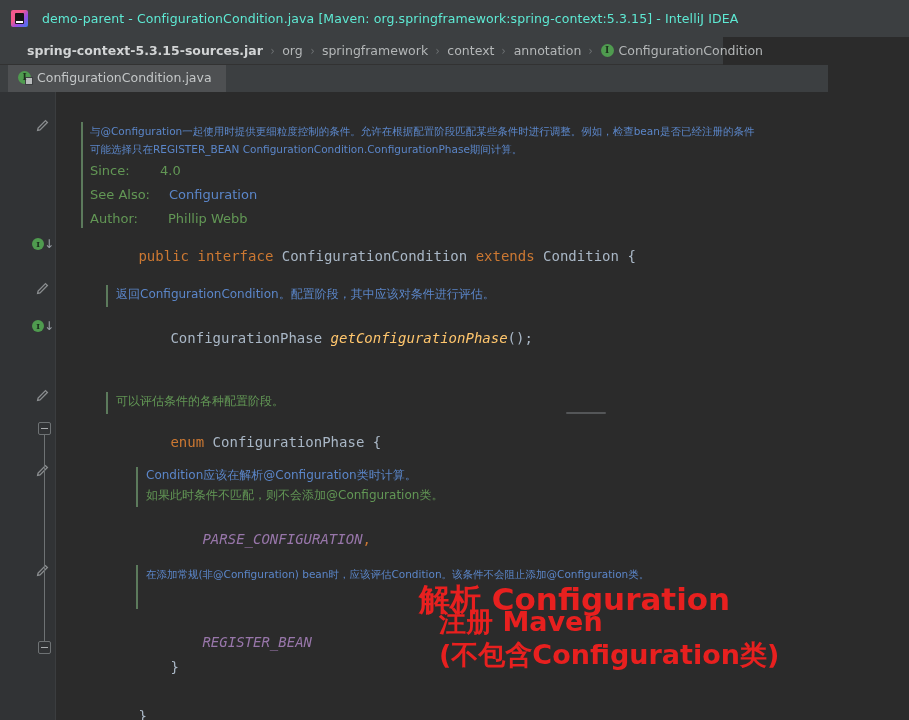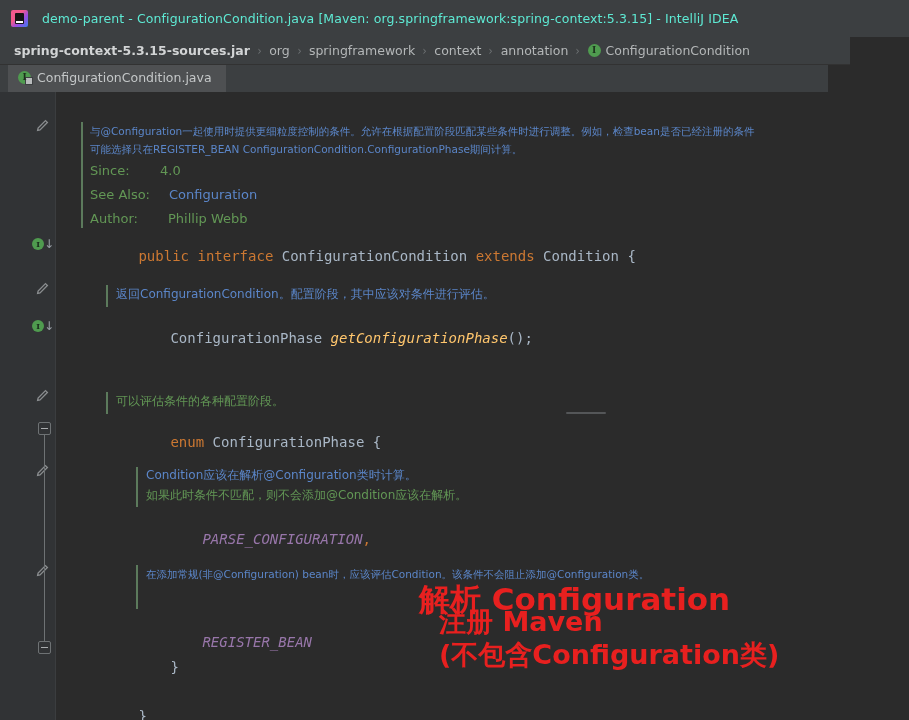--- a/index.html
+++ b/index.html
@@ -32,23 +32,23 @@
     background: #ffffff; z-index: 2;
   }
   .titlebar-text {
     font-size: 12.5px; color: #5eead4; letter-spacing: .1px;
     font-family: "DejaVu Sans", sans-serif;
     white-space: nowrap;
   }
 
   
   .breadcrumb {
-    position: absolute; left: 0; top: 37px; width: 850px; height: 28px;
+    position: absolute; left: 0; top: 37px; width: 723px; height: 28px;
     background: #3c3f41;
-    display: flex; align-items: center; padding-left: 14px;
+    display: flex; align-items: center; padding-left: 27px;
     border-bottom: 1px solid #323232;
   }
   .crumb {
     font-size: 12.5px; color: #b4b7b8; white-space: nowrap;
     display: flex; align-items: center;
   }
   .crumb.bold { font-weight: bold; color: #d2d4d5; }
   .crumb-sep {
     color: #6e7274; font-size: 13px; margin: 0 7px; user-select: none;
     transform: scaleX(.8);
@@ -320,21 +320,21 @@
       <div class="doc-bar" style="left:50px; top:300px; height:22px;"></div>
       <div class="doc doc-cn-green" style="left:60px; top:301px;">可以评估条件的各种配置阶段。</div>
 
       <div class="line" style="left:47px; top:328px;">
         <span class="kw">enum</span><span class="punct"> </span><span class="cls">ConfigurationPhase</span><span class="punct"> </span><span class="punct">{</span>
       </div>
       <div class="foldmark" style="left:510px; top:320px; width:40px;"></div>
 
       <div class="doc-bar" style="left:80px; top:375px; height:40px;"></div>
       <div class="doc doc-cn" style="left:90px; top:375px;">Condition应该在解析@Configuration类时计算。</div>
-      <div class="doc doc-cn-green" style="left:90px; top:395px;">如果此时条件不匹配，则不会添加@Condition应该在解析。</div>
+      <div class="doc doc-cn-green" style="left:90px; top:395px;">如果此时条件不匹配，则不会添加@Configuration类。</div>
 
       <div class="line" style="left:79px; top:425px;">
         <span class="enumconst">PARSE_CONFIGURATION</span><span class="comma">,</span>
       </div>
 
       <div class="doc-bar" style="left:80px; top:473px; height:44px;"></div>
       <div class="doc doc-cn doc-small" style="left:90px; top:474px;">在添加常规(非@Configuration) bean时，应该评估Condition。该条件不会阻止添加@Configuration类。</div>
 
       <div class="line" style="left:79px; top:528px;">
         <span class="enumconst">REGISTER_BEAN</span>

